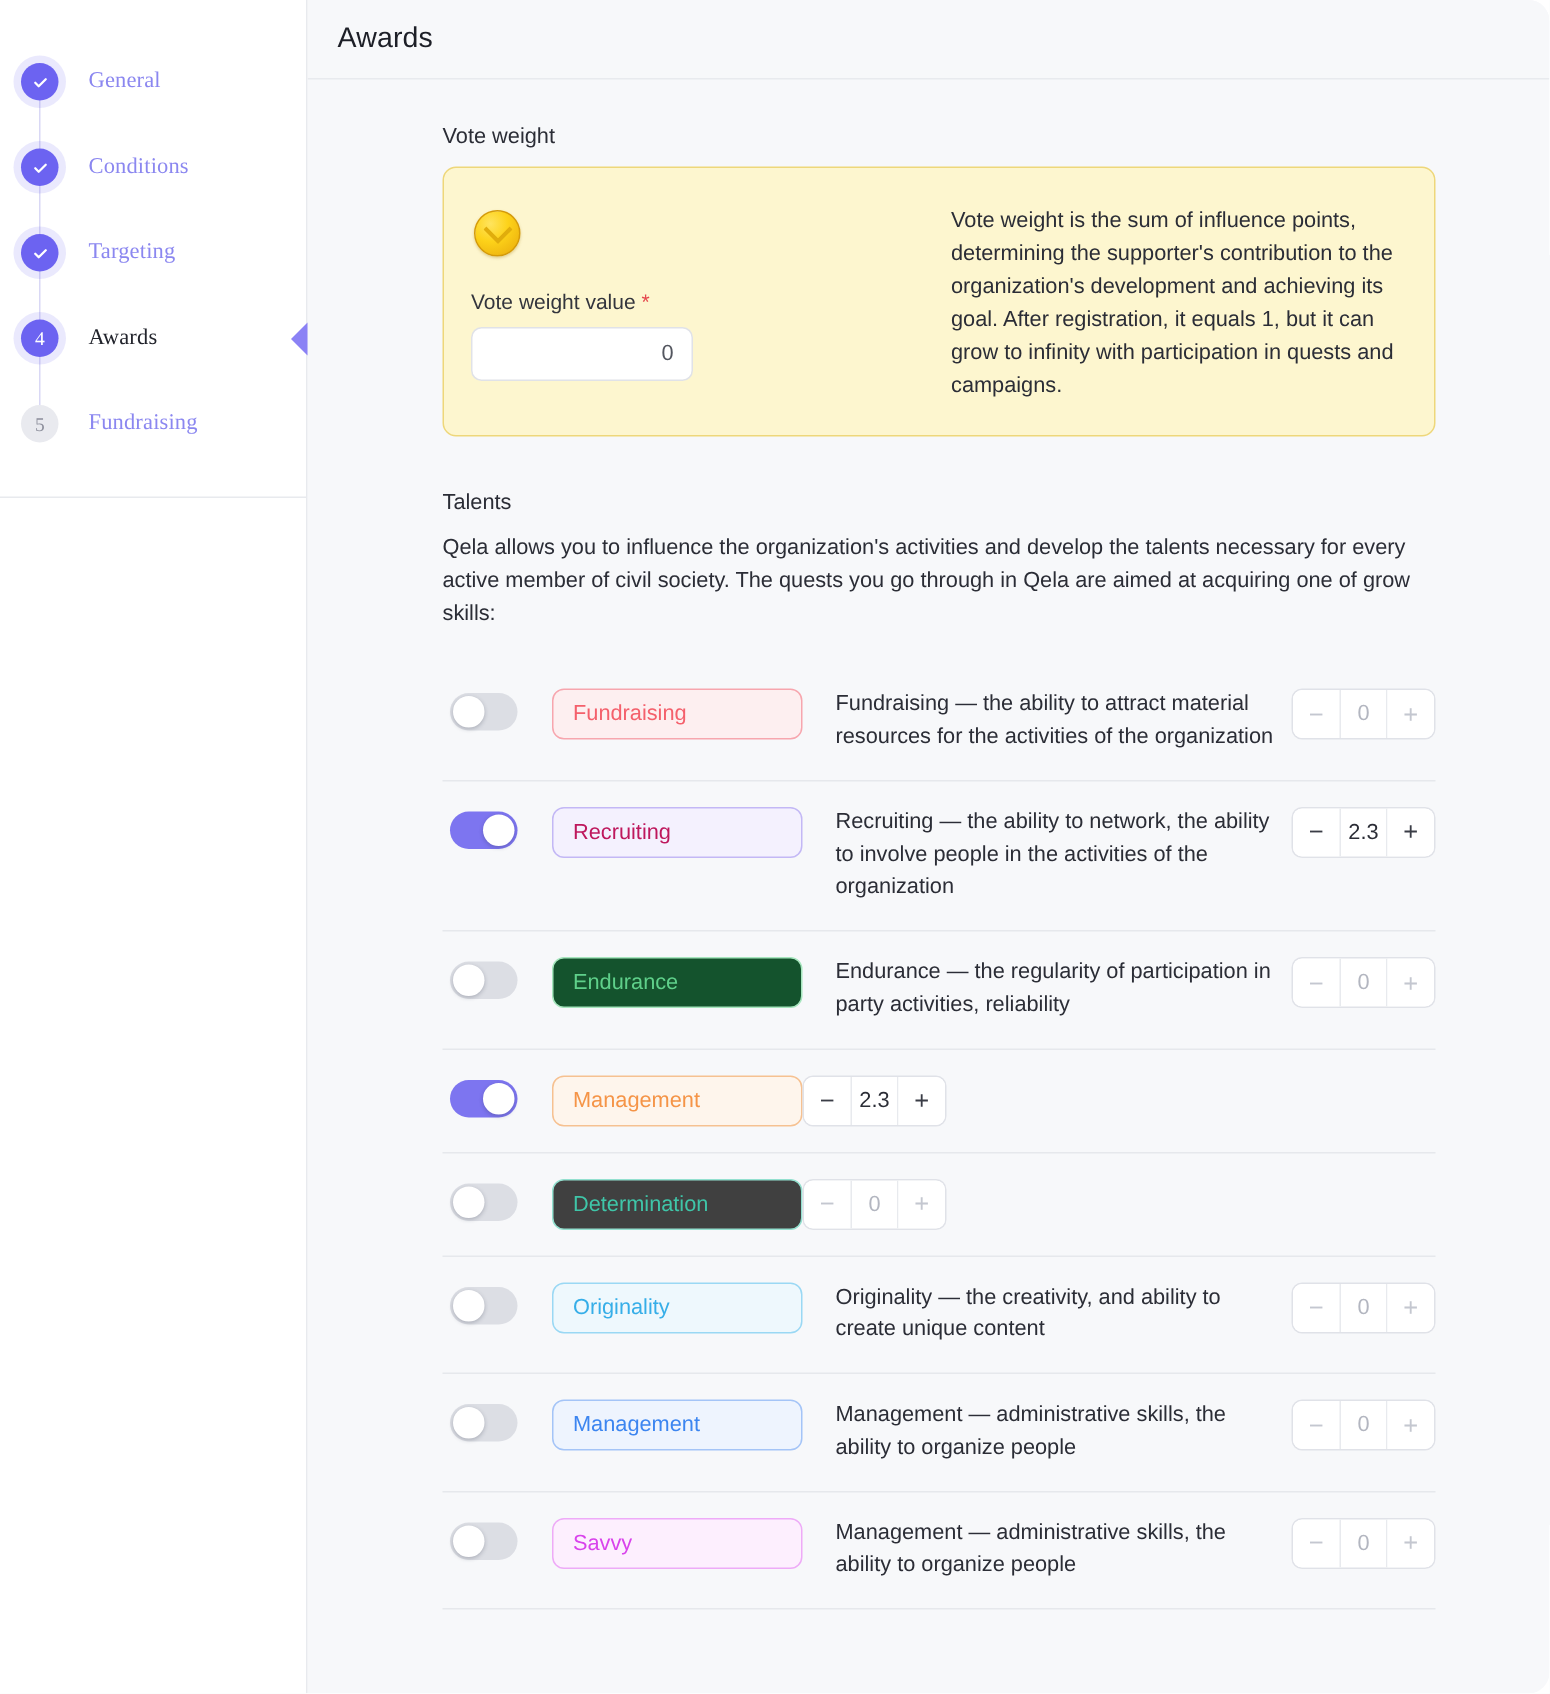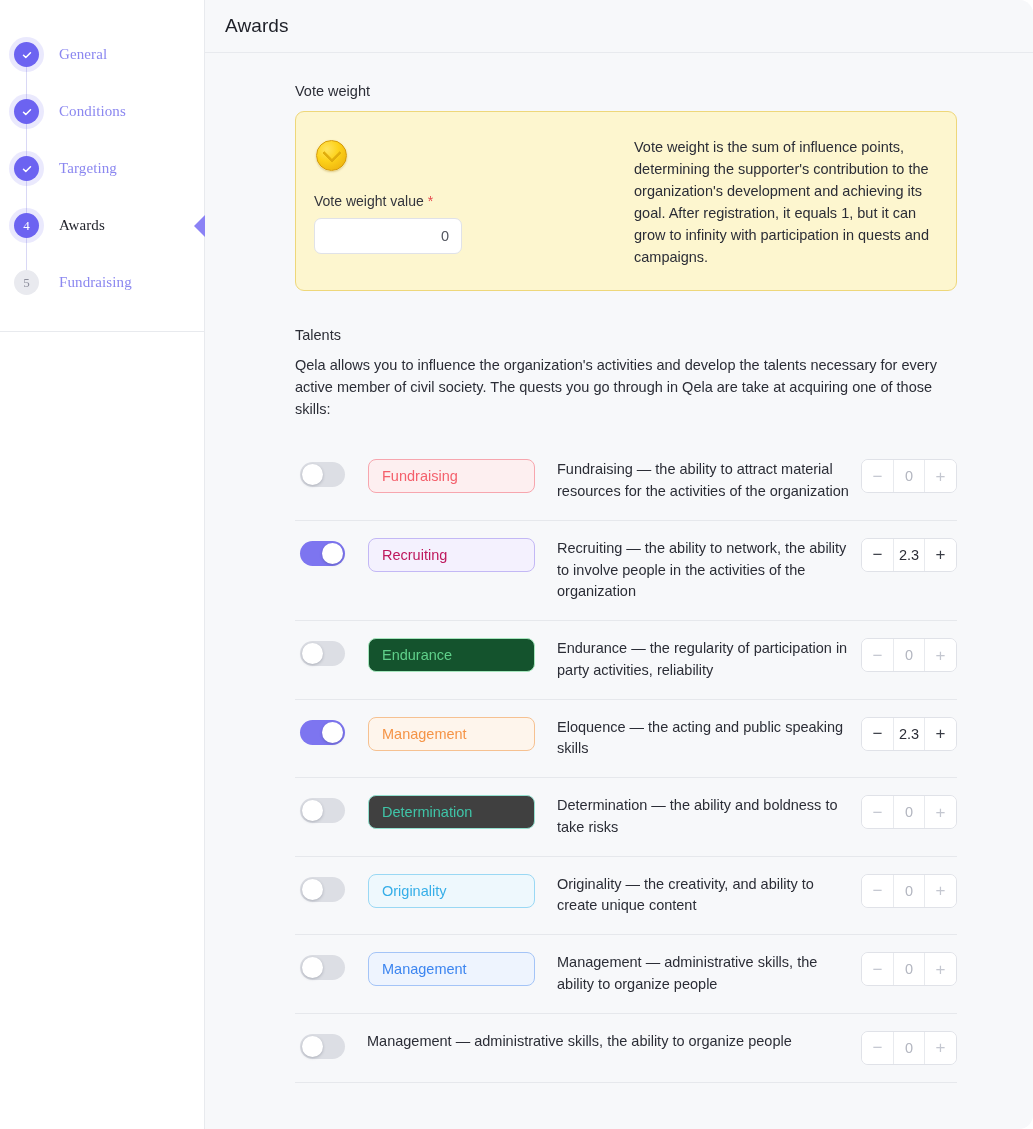--- a/index.html
+++ b/index.html
@@ -373,21 +373,21 @@
             <span>Vote weight value</span>
             <span class="req-star">*</span>
           </div>
           <input class="vw-input" type="text" value="0" placeholder="0" style="">
         </div>
         <div class="callout-right">Vote weight is the sum of influence points, determining the supporter's contribution to the organization's development and achieving its goal. After registration, it equals 1, but it can grow to infinity with participation in quests and campaigns.</div>
       </div>
 
       <div class="talents-wrap">
         <div class="section-label">Talents</div>
-        <div class="talents-desc">Qela allows you to influence the organization's activities and develop the talents necessary for every active member of civil society. The quests you go through in Qela are take at acquiring one of those skills:</div>
+        <div class="talents-desc">Qela allows you to influence the organization's activities and develop the talents necessary for every active member of civil society. The quests you go through in Qela are aimed at acquiring one of grow skills:</div>
         <div class="talent-list" id="talent-list">
             <div class="talent-row">
               <div class="toggle">
                 <div class="knob"></div>
               </div>
               <div class="tag" style="color: rgb(244, 96, 108); background: rgb(253, 239, 240); border-color: rgb(247, 166, 174);">
                 <span>Fundraising</span>
               </div>
               <div class="talent-desc">Fundraising — the ability to attract material resources for the activities of the organization</div>
               <div class="stepper disabled">
@@ -424,35 +424,33 @@
                 <div class="sbtn">+</div>
               </div>
             </div>
             <div class="talent-row">
               <div class="toggle on">
                 <div class="knob"></div>
               </div>
               <div class="tag" style="color: rgb(245, 148, 71); background: rgb(254, 245, 236); border-color: rgb(246, 193, 145);">
                 <span>Management</span>
               </div>
-              <div class="talent-desc">Eloquence — the acting and public speaking skills</div>
               <div class="stepper">
                 <div class="sbtn">−</div>
                 <div class="sval">2.3</div>
                 <div class="sbtn">+</div>
               </div>
             </div>
             <div class="talent-row">
               <div class="toggle">
                 <div class="knob"></div>
               </div>
               <div class="tag" style="color: rgb(63, 197, 168); background: #404040; border-color: rgb(147, 224, 207);">
                 <span>Determination</span>
               </div>
-              <div class="talent-desc">Determination — the ability and boldness to take risks</div>
               <div class="stepper disabled">
                 <div class="sbtn">−</div>
                 <div class="sval">0</div>
                 <div class="sbtn">+</div>
               </div>
             </div>
             <div class="talent-row">
               <div class="toggle">
                 <div class="knob"></div>
               </div>
@@ -476,20 +474,23 @@
               <div class="talent-desc">Management — administrative skills, the ability to organize people</div>
               <div class="stepper disabled">
                 <div class="sbtn">−</div>
                 <div class="sval">0</div>
                 <div class="sbtn">+</div>
               </div>
             </div>
             <div class="talent-row">
               <div class="toggle">
                 <div class="knob"></div>
+              </div>
+              <div class="tag" style="color: rgb(217, 67, 236); background: rgb(253, 239, 254); border-color: rgb(238, 171, 247);">
+                <span>Savvy</span>
               </div>
               <div class="talent-desc">Management — administrative skills, the ability to organize people</div>
               <div class="stepper disabled">
                 <div class="sbtn">−</div>
                 <div class="sval">0</div>
                 <div class="sbtn">+</div>
               </div>
             </div>
           </div>
       </div>

